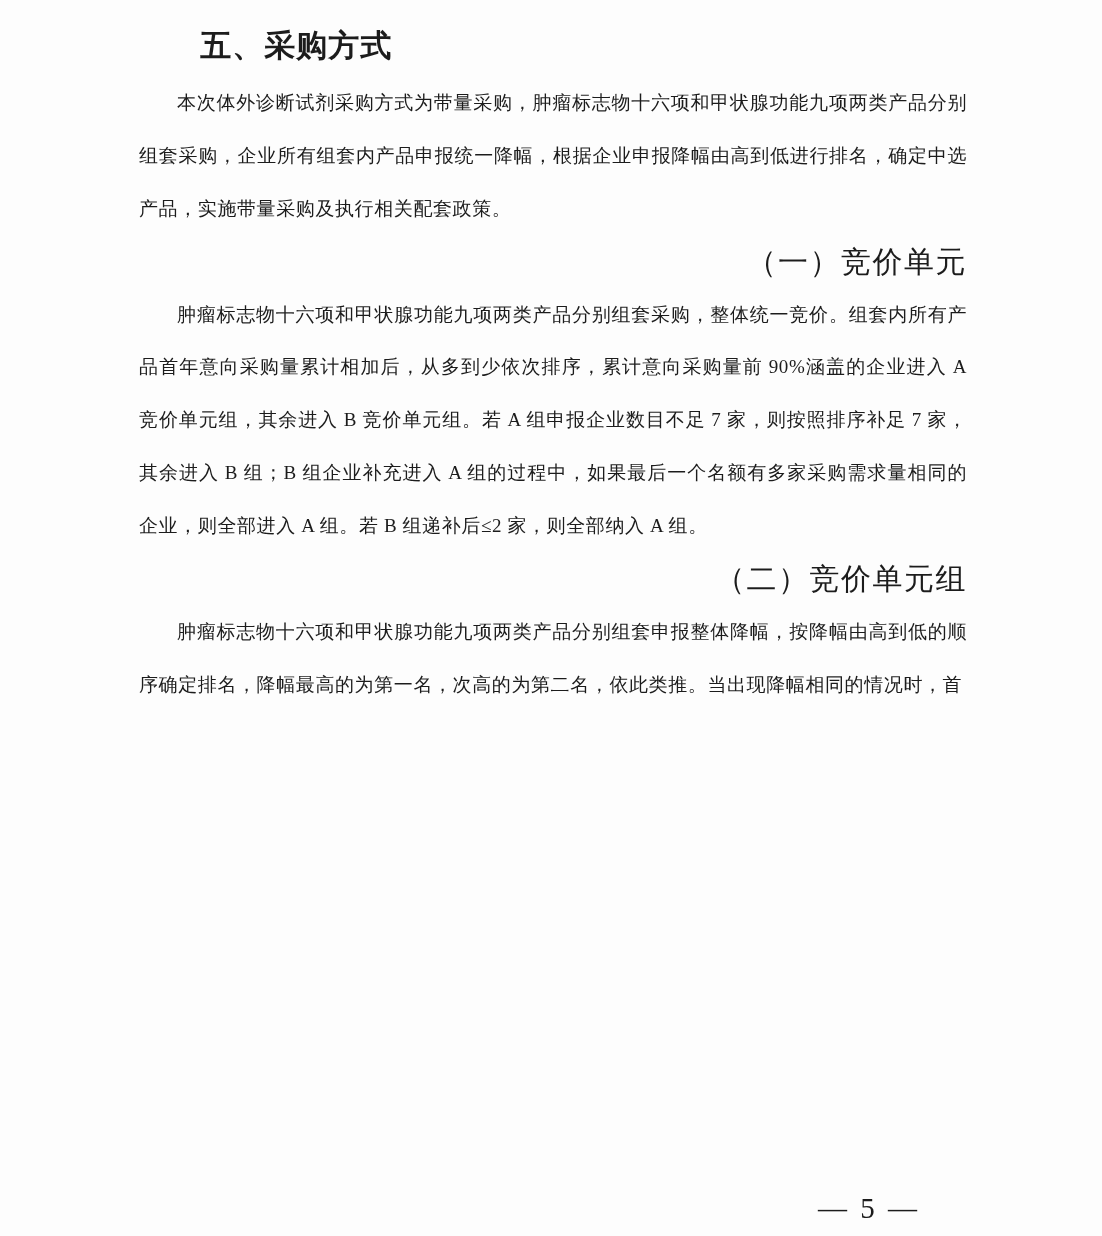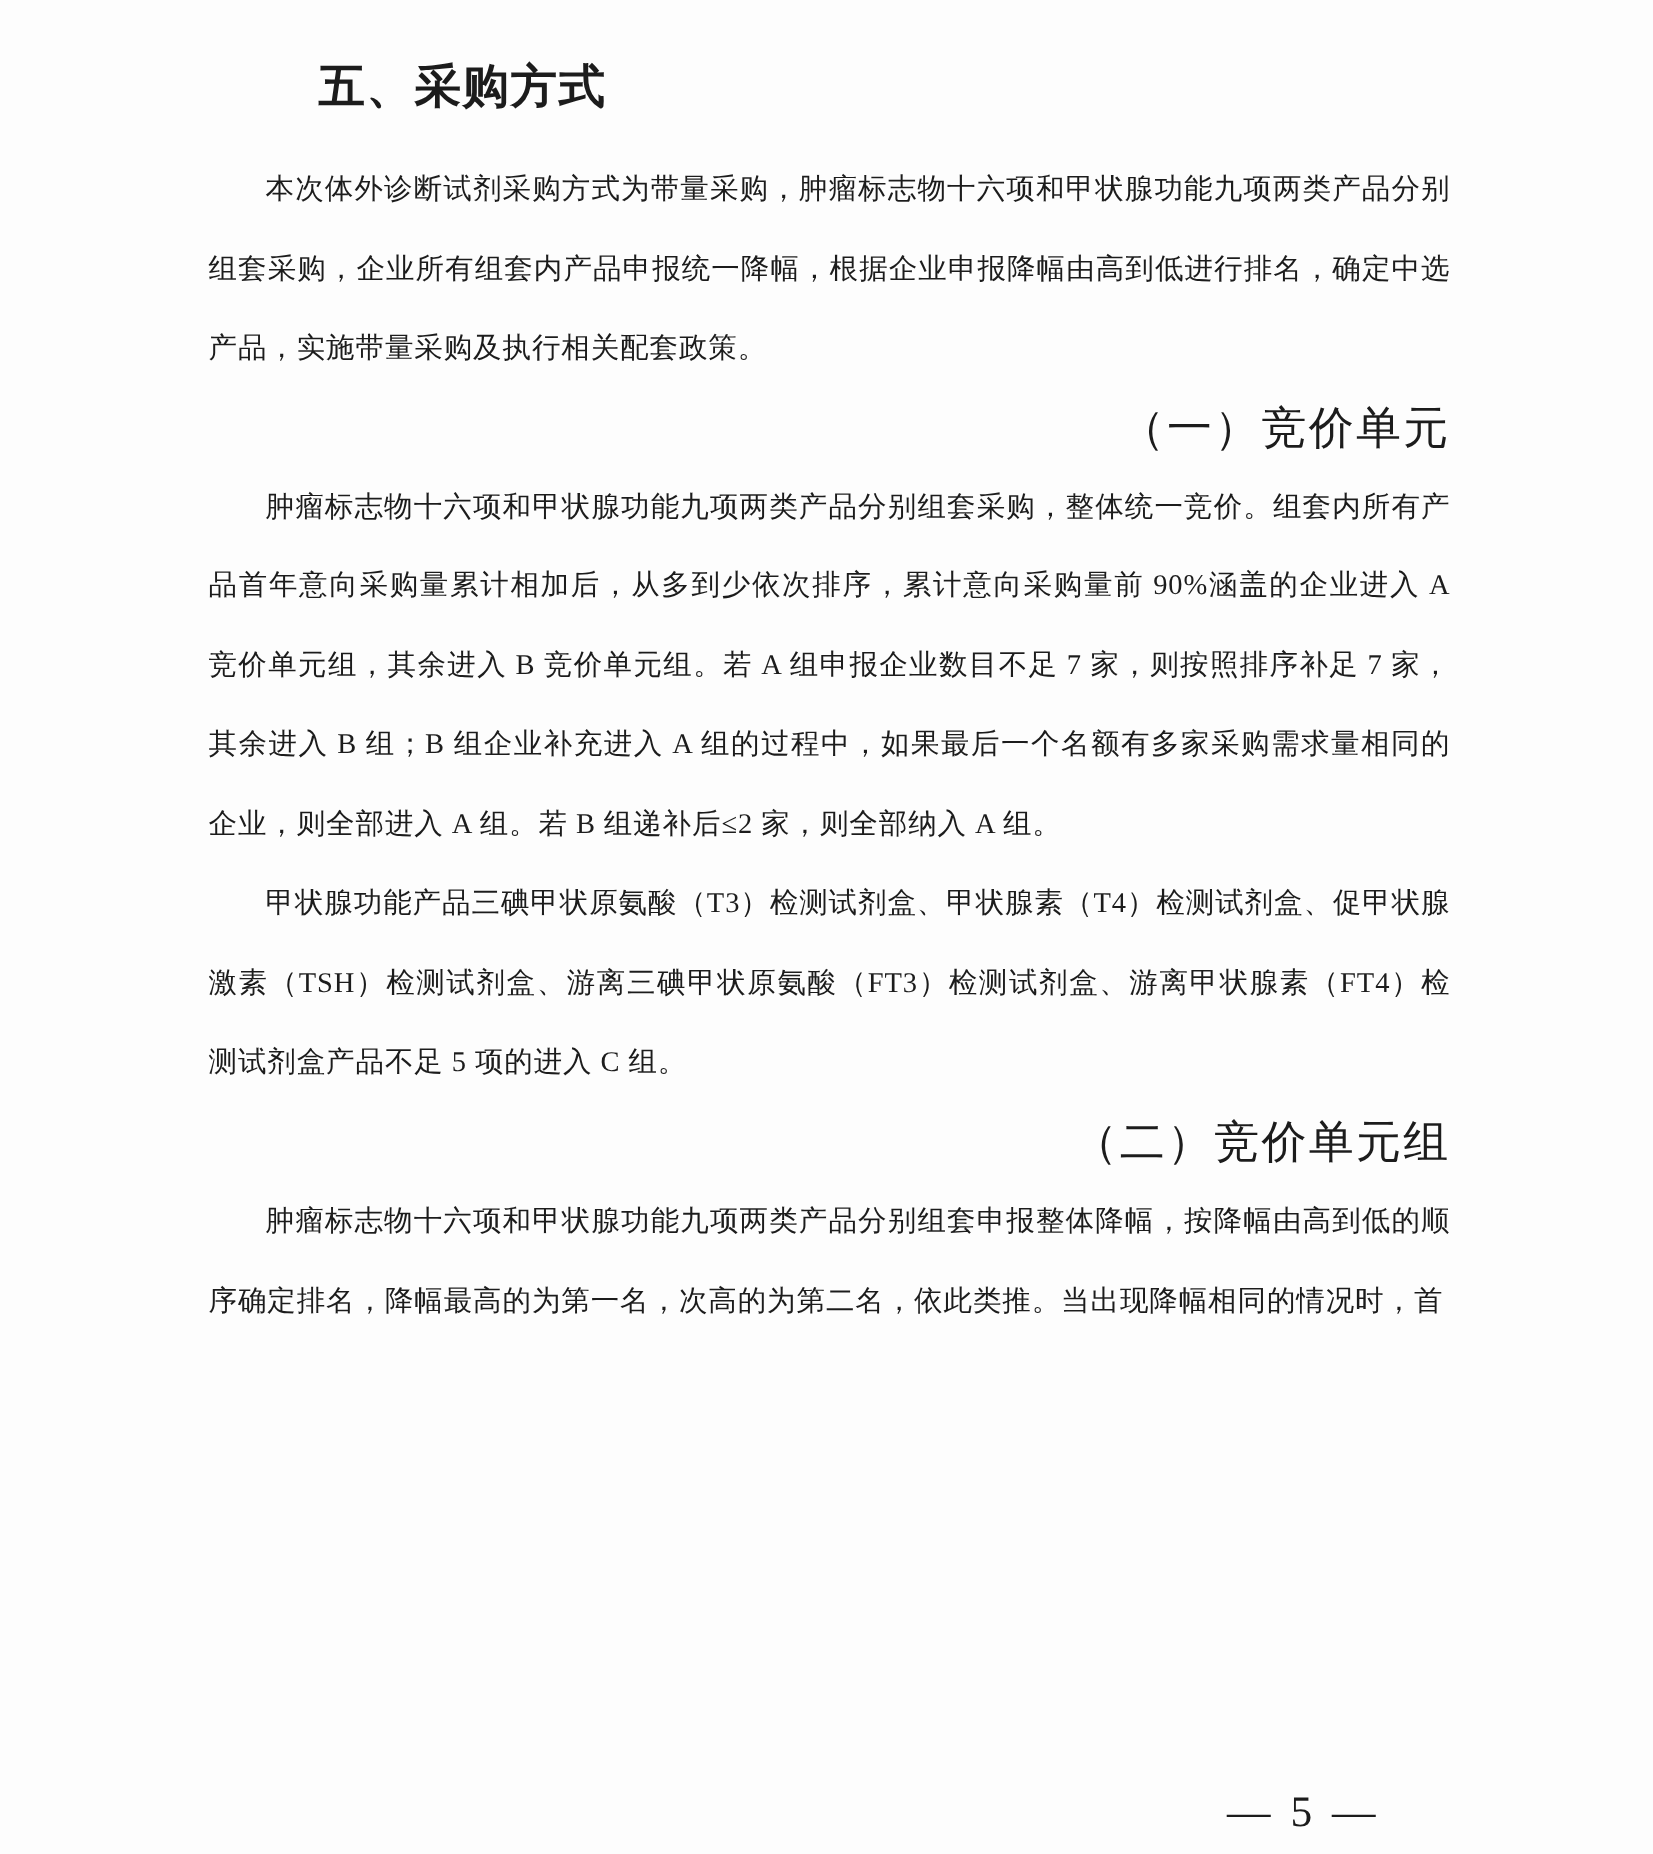--- a/index.html
+++ b/index.html
@@ -19,21 +19,21 @@
     position: absolute;
     left: 139px;
     top: 16px;
     width: 828px;
   }
   .doc-heading {
     font-family: "Liberation Sans", "DejaVu Sans", sans-serif;
     font-weight: 700;
     font-size: 31px;
     line-height: 52.9px;
-    margin: 16px;
+    margin: 4px;
     text-indent: 1.85em;
     letter-spacing: 1px;
     white-space: nowrap;
   }
   .doc-subheading {
     font-family: "Liberation Serif", "DejaVu Serif", serif;
     font-weight: 400;
     font-size: 30px;
     line-height: 52.9px;
     margin: 0;
@@ -67,20 +67,19 @@
 <div class="page">
   <h2 class="doc-heading">五、采购方式</h2>
 
   <p class="doc-paragraph">本次体外诊断试剂采购方式为带量采购，肿瘤标志物十六项和甲状腺功能九项两类产品分别组套采购，企业所有组套内产品申报统一降幅，根据企业申报降幅由高到低进行排名，确定中选产品，实施带量采购及执行相关配套政策。</p>
 
 
   <h3 class="doc-subheading">（一）竞价单元</h3>
 
   <p class="doc-paragraph">肿瘤标志物十六项和甲状腺功能九项两类产品分别组套采购，整体统一竞价。组套内所有产品首年意向采购量累计相加后，从多到少依次排序，累计意向采购量前 90%涵盖的企业进入 A 竞价单元组，其余进入 B 竞价单元组。若 A 组申报企业数目不足 7 家，则按照排序补足 7 家，其余进入 B 组；B 组企业补充进入 A 组的过程中，如果最后一个名额有多家采购需求量相同的企业，则全部进入 A 组。若 B 组递补后≤2 家，则全部纳入 A 组。</p>
 
-  <p class="doc-paragraph">甲状腺功能产品三碘甲状原氨酸（T3）检测试剂盒、甲状腺素（T4）检测试剂盒、促甲状腺激素（TSH）检测试剂盒、游离三碘甲状原氨酸（FT3）检测试剂盒、游离甲状腺素（FT4）检测试剂盒产品不足 5 项的进入 C 组。</p>
 
   <h3 class="doc-subheading">（二）竞价单元组</h3>
 
   <p class="doc-paragraph">肿瘤标志物十六项和甲状腺功能九项两类产品分别组套申报整体降幅，按降幅由高到低的顺序确定排名，降幅最高的为第一名，次高的为第二名，依此类推。当出现降幅相同的情况时，首</p>
 </div>
 
 <div class="page-number">— 5 —</div>
 
 </body></html>

